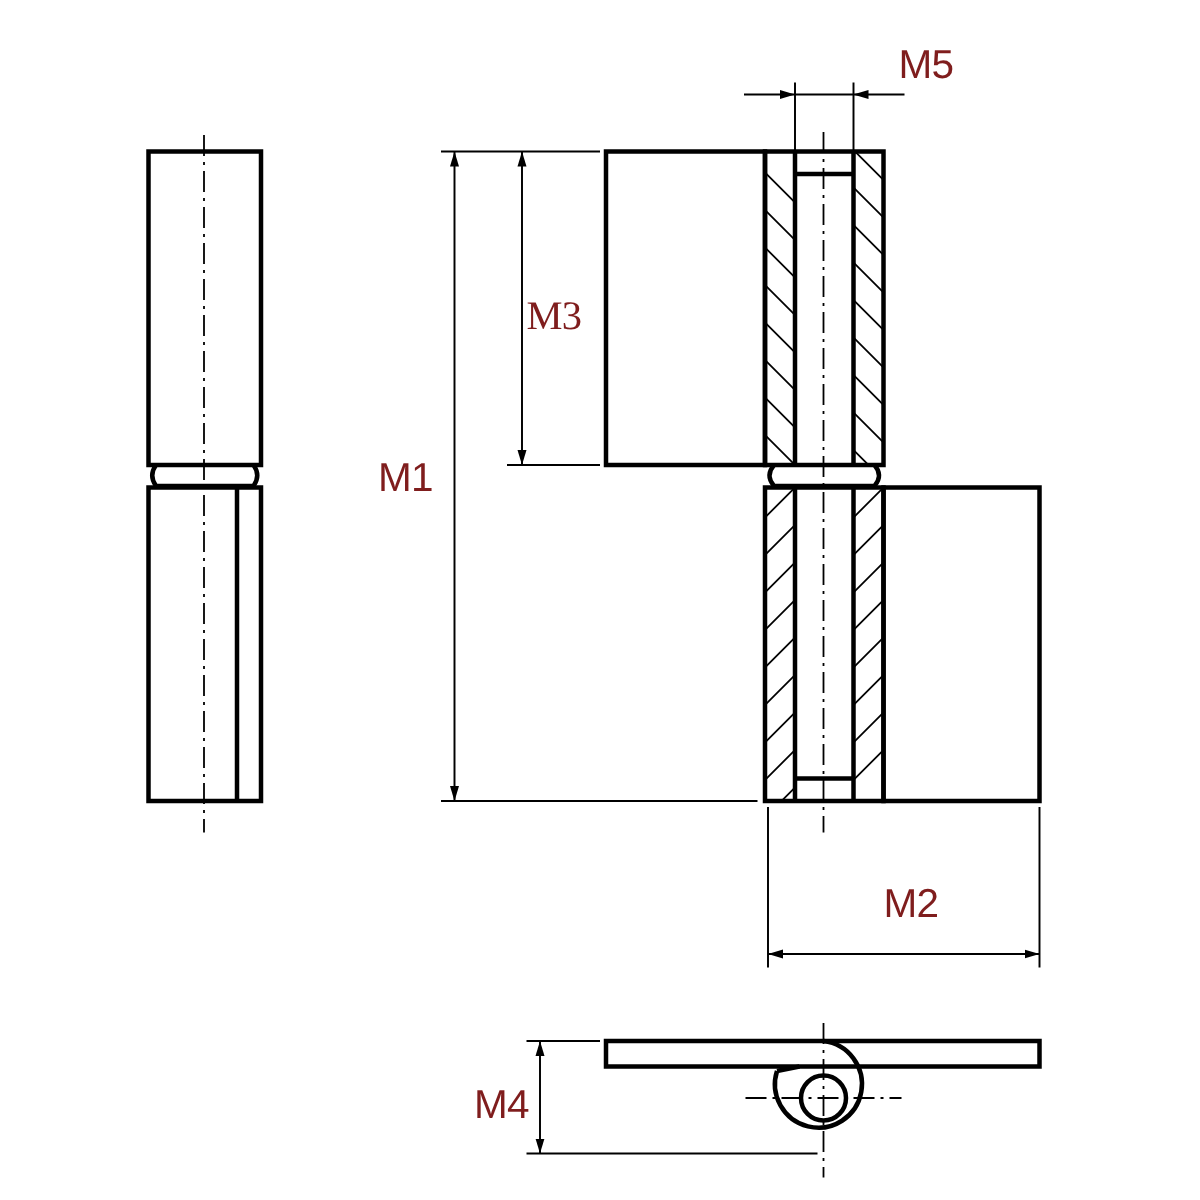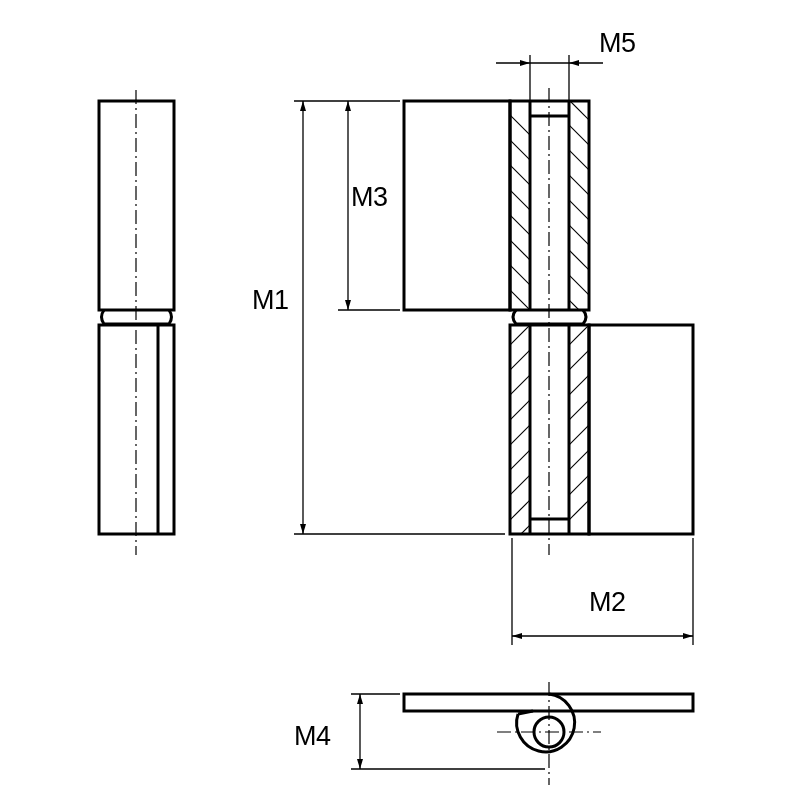--- a/index.html
+++ b/index.html
@@ -2,21 +2,21 @@
 <html><head>
   <meta charset="utf-8">
   <style>
     html, body { margin: 0; padding: 0; background: #ffffff; }
     body { width: 800px; height: 800px; overflow: hidden; position: relative; }
     svg { position: absolute; left: 0; top: 0; }
     .thick { stroke: #000; stroke-width: 3; fill: none; }
     .thin { stroke: #000; stroke-width: 1.3; fill: none; }
     .hatch { stroke: #000; stroke-width: 1.2; }
     .center { stroke: #000; stroke-width: 1.2; stroke-dasharray: 14 4 2 4; fill: none; }
-    .label { position: absolute; font-family: "Liberation Sans", sans-serif; font-size: 27px; color: #000000; line-height: 1; letter-spacing: -0.5px; }
+    .label { position: absolute; font-family: "Liberation Sans", sans-serif; font-size: 27px; color: #7f1d1d; line-height: 1; letter-spacing: -0.5px; }
   </style>
 </head>
 <body>
 
 <svg width="800" height="800" viewBox="0 0 800 800">
   <defs>
     <marker id="arr" viewBox="0 0 10 10" refX="10" refY="5" markerWidth="10" markerHeight="10" orient="auto-start-reverse" markerUnits="userSpaceOnUse">
       <path d="M0,2 L10,5 L0,8 Z" fill="#000"></path>
     </marker>
     <clipPath id="lwall1">
@@ -132,16 +132,16 @@
     <line class="center" x1="549" y1="682" x2="549" y2="785"></line>
     <line class="center" x1="497" y1="732" x2="601" y2="732"></line>
 
     <line class="thin" x1="351" y1="694" x2="400" y2="694"></line>
     <line class="thin" x1="351" y1="769" x2="545" y2="769"></line>
     <line class="thin" x1="360" y1="694" x2="360" y2="769" marker-start="url(#arr)" marker-end="url(#arr)"></line>
   </g>
 </svg>
 
 <span class="label" style="left:599px; top:30px;">M5</span>
-<span class="label" style="left:351px; top:184px;">M3</span>
-<span class="label" style="left:252px; top:287px;text-align:right;">M1</span>
+<span class="label" style="left:351px; top:197px;font-family:Liberation Serif, serif;">M3</span>
+<span class="label" style="left:252px; top:305px;text-align:right;">M1</span>
 <span class="label" style="left:589px; top:589px;">M2</span>
-<span class="label" style="left:294px; top:723px;">M4</span>
+<span class="label" style="left:316px; top:723px;">M4</span>
 
 </body></html>

